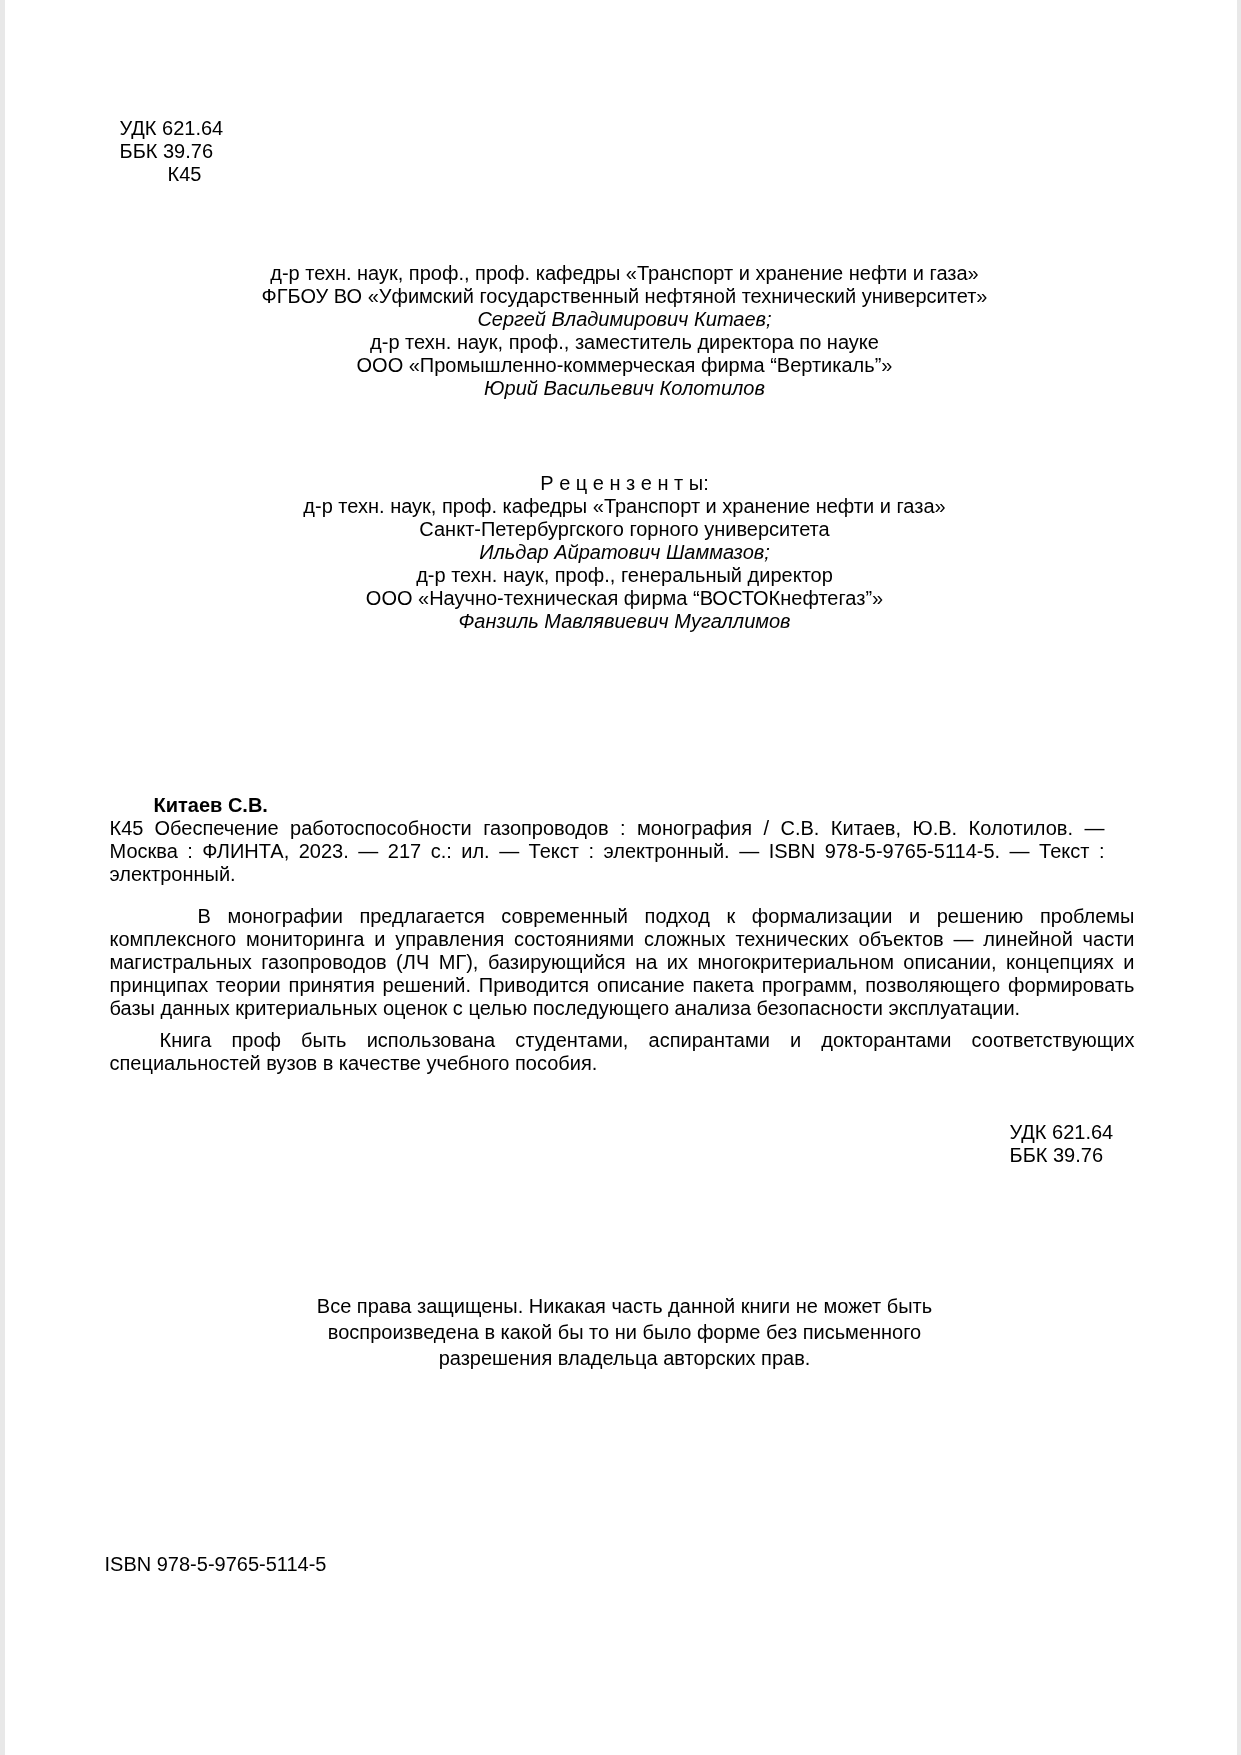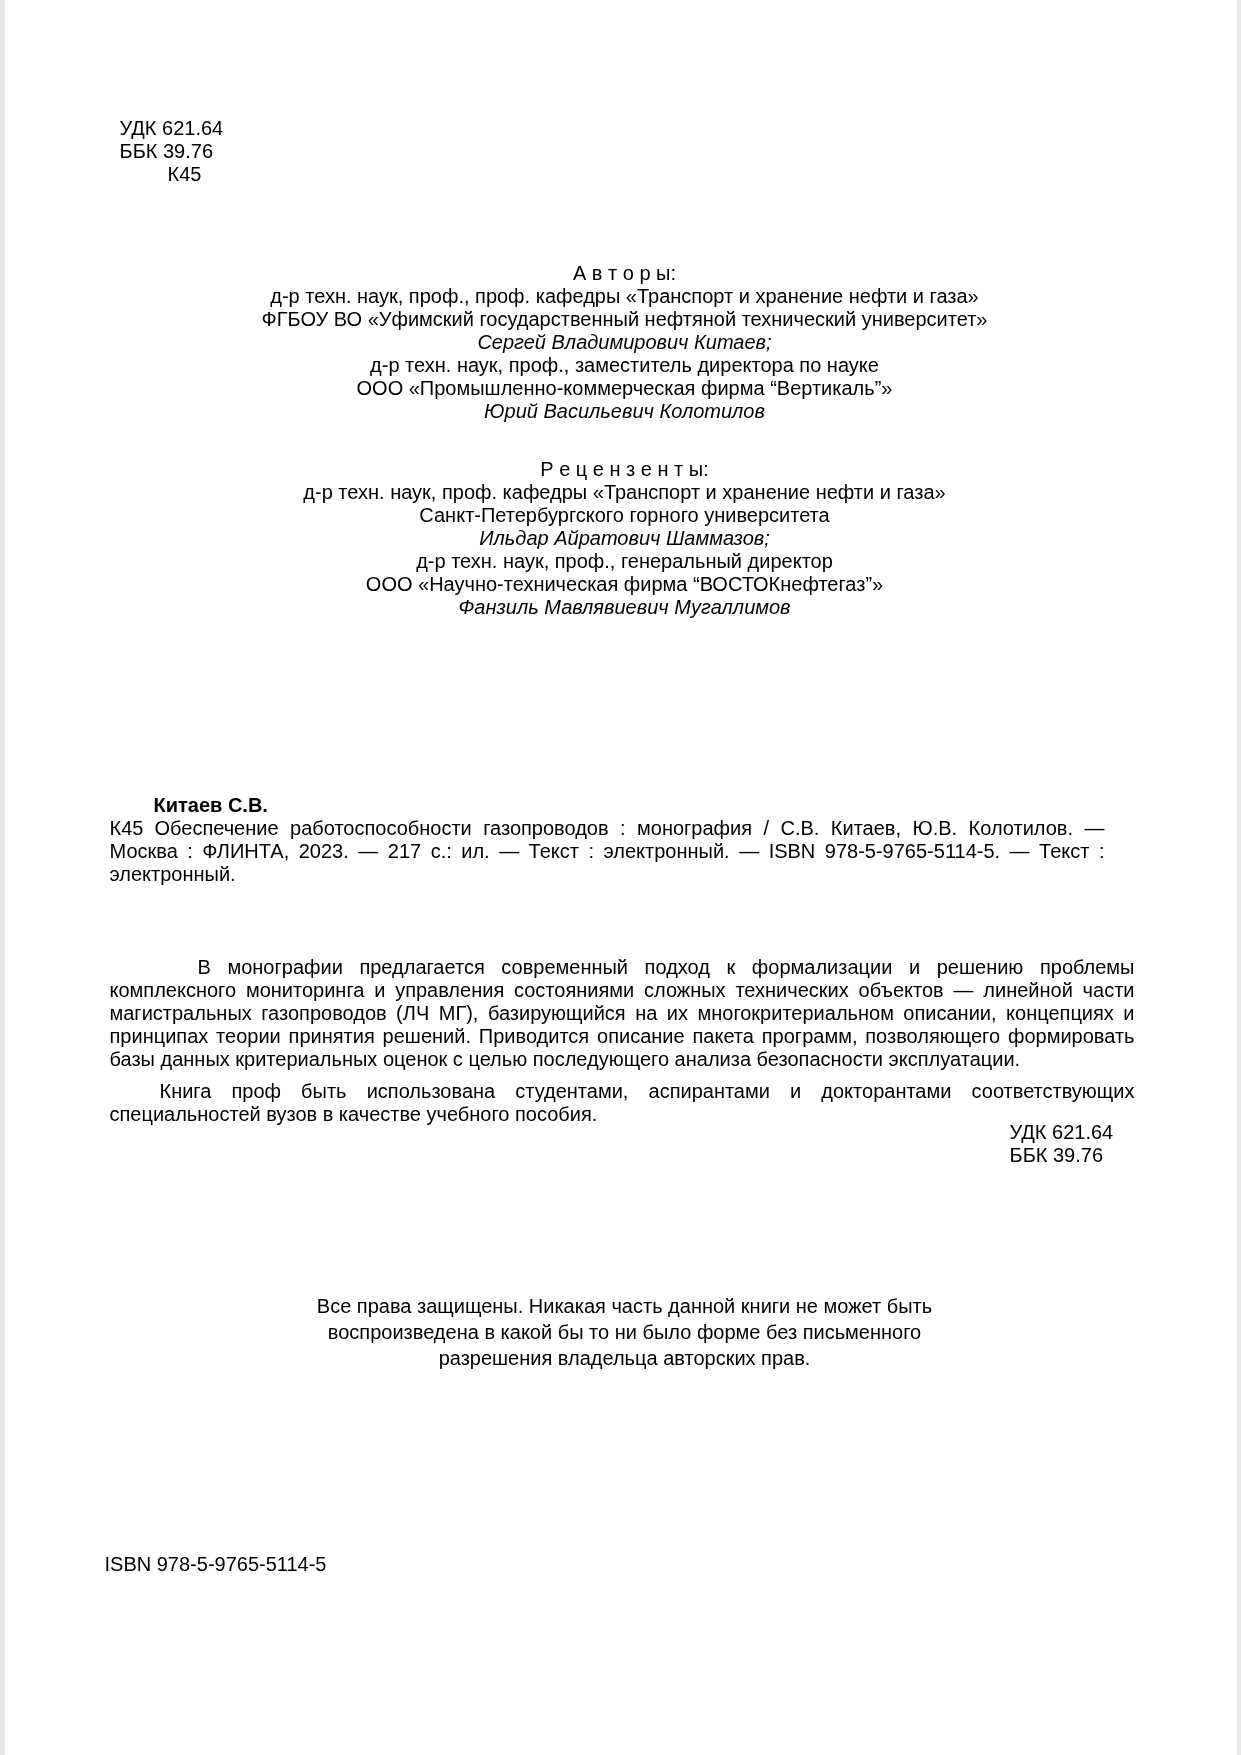--- a/index.html
+++ b/index.html
@@ -13,29 +13,29 @@
     font-size: 20px;
     line-height: 23px;
     color: #000000;
   }
   .italic { font-style: italic; }
 
   .udk-top { position: absolute; left: 115px; top: 117px; }
   .udk-top .k45-line { padding-left: 48px; }
 
   .authors-block { position: absolute; left: 105px; top: 262px; width: 1030px; text-align: center; }
-  .reviewers-block { position: absolute; left: 105px; top: 458px; width: 1030px; text-align: center; }
+  .reviewers-block { position: absolute; left: 105px; top: 472px; width: 1030px; text-align: center; }
 
   .biblio-block { position: absolute; left: 105px; top: 794px; width: 1032px; }
   .biblio-author { font-weight: bold; margin-left: 44px; }
   .biblio-wrap { position: relative; }
   .biblio-index { position: absolute; left: 0; top: 0; }
   .biblio-entry { margin-left: 35px; width: 995px; text-align: justify; text-indent: 45px; }
 
-  .annotation-block { position: absolute; left: 105px; top: 956px; width: 1025px; }
+  .annotation-block { position: absolute; left: 105px; top: 905px; width: 1025px; }
   .annotation-block p { margin: 0; text-align: justify; }
   .annotation-p1 { text-indent: 88px; }
   .annotation-p2 { text-indent: 50px; margin-top: 9px !important; }
 
   .udk-bottom { position: absolute; left: 1005px; top: 1121px; }
 
   .rights-block { position: absolute; left: 105px; top: 1293px; width: 1030px; text-align: center; line-height: 26px; }
 
   .footer-isbn { position: absolute; left: 100px; top: 1553px; }
   .footer-copyright { position: absolute; left: 672px; top: 1553px; line-height: 27px; }
@@ -45,21 +45,20 @@
 
 <div class="page">
 
   <div class="udk-top">
     <div>УДК 621.64</div>
     <div>ББК 39.76</div>
     <div class="k45-line">К45</div>
   </div>
 
   <div class="authors-block">
-    <div>А в т о р ы:</div>
     <div>д-р техн. наук, проф., проф. кафедры «Транспорт и хранение нефти и газа»</div>
     <div>ФГБОУ ВО «Уфимский государственный нефтяной технический университет»</div>
     <div class="italic">Сергей Владимирович Китаев;</div>
     <div>д-р техн. наук, проф., заместитель директора по науке</div>
     <div>ООО «Промышленно-коммерческая фирма “Вертикаль”»</div>
     <div class="italic">Юрий Васильевич Колотилов</div>
   </div>
 
   <div class="reviewers-block">
     <div>Р е ц е н з е н т ы:</div>

